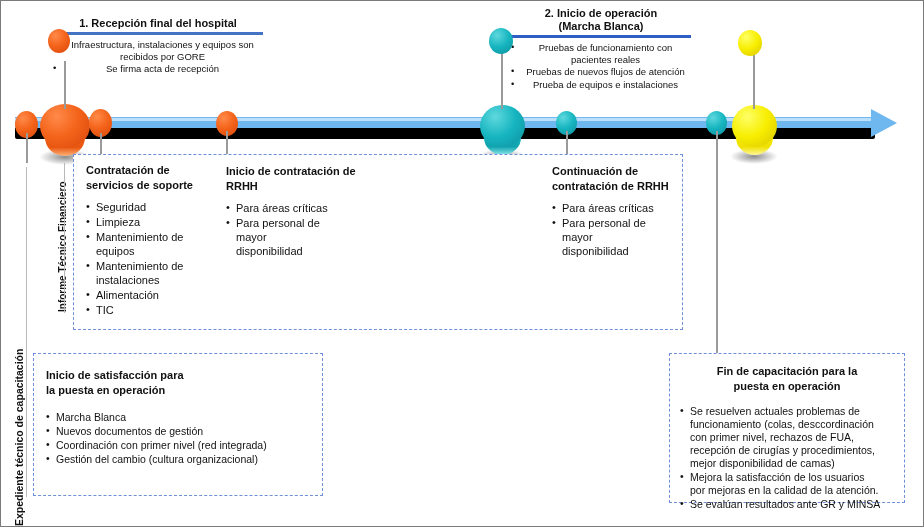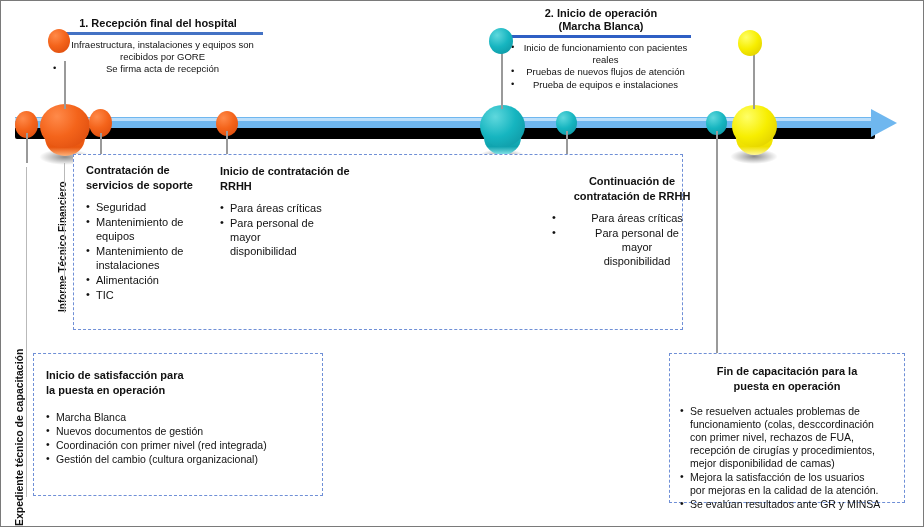--- a/index.html
+++ b/index.html
@@ -110,57 +110,58 @@
       <li>Se firma acta de recepción</li>
     </ul>
   </div>
   <div class="c-dot node orange" style="left:47px;top:28px;width:22px;height:24px;"></div>
 
   <div class="callout" style="left:510px;top:6px;width:180px;">
     <div class="c-title">2. Inicio de operación
 (Marcha Blanca)</div>
     <div class="c-rule blue2"></div>
     <ul>
-      <li>Inicio de funcionamiento con pacientes reales</li>
+      <li>Pruebas de funcionamiento con pacientes reales</li>
       <li>Pruebas de nuevos flujos de atención</li>
       <li>Prueba de equipos e instalaciones</li>
     </ul>
   </div>
   <div class="c-dot node teal" style="left:488px;top:27px;width:24px;height:26px;"></div>
 
   <div class="c-dot node yellow" style="left:737px;top:29px;width:24px;height:26px;"></div>
 
   <div class="wbox" style="left:72px;top:153px;width:610px;height:176px;">
 
     <div style="position:absolute;left:12px;top:8px;width:140px;">
       <div class="bh">Contratación de
 servicios de soporte</div>
       <ul class="blist">
         <li>Seguridad</li>
+        <li>Limpieza</li>
         <li>Mantenimiento de
   equipos</li>
         <li>Mantenimiento de
   instalaciones</li>
         <li>Alimentación</li>
         <li>TIC</li>
       </ul>
     </div>
 
-    <div style="position:absolute;left:146px;top:9px;width:165px;">
+    <div style="position:absolute;left:152px;top:9px;width:165px;">
       <div class="bh">Inicio de contratación de
 RRHH</div>
       <ul class="blist">
         <li>Para áreas críticas</li>
         <li>Para personal de
   mayor
   disponibilidad</li>
       </ul>
     </div>
 
-    <div style="position:absolute;left:478px;top:19px;width:160px;text-align:center;">
+    <div style="position:absolute;left:478px;top:9px;width:160px;">
       <div class="bh">Continuación de
 contratación de RRHH</div>
       <ul class="blist">
         <li>Para áreas críticas</li>
         <li>Para personal de
   mayor
   disponibilidad</li>
       </ul>
     </div>
   </div>

